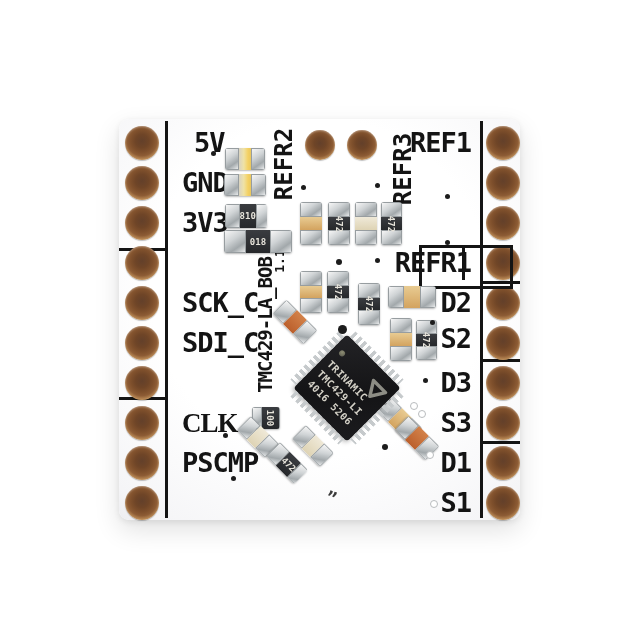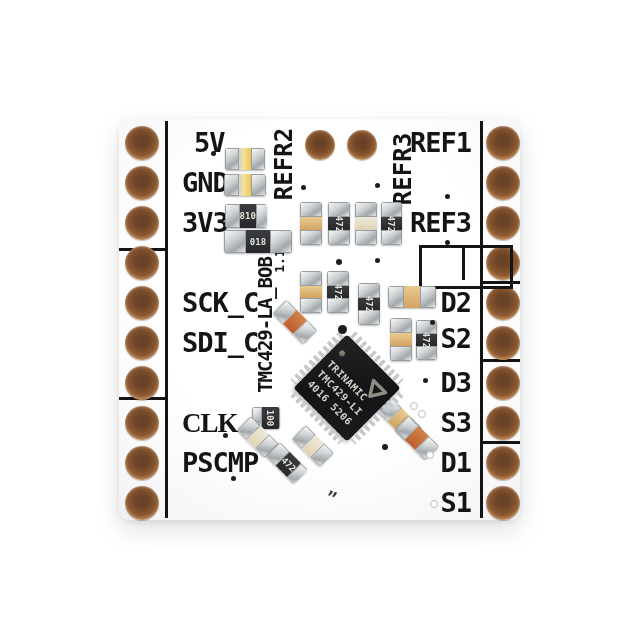--- a/index.html
+++ b/index.html
@@ -98,21 +98,21 @@
 
     <div class="pin-label" style="left:63px;top:8px;margin-left:12px;">5V</div>
     <div class="pin-label" style="left:63px;top:48px;">GND</div>
     <div class="pin-label" style="left:63px;top:88px;">3V3</div>
     <div class="pin-label" style="left:63px;top:208px;">SDI_C</div>
     <div class="pin-label" style="left:63px;top:168px;">SCK_C</div>
     <div class="pin-label" style="left:63px;top:288px;font-family:Liberation Serif, serif;">CLK</div>
     <div class="pin-label" style="left:63px;top:328px;text-align:center;">PSCMP</div>
 
     <div class="pin-label right" style="right:49px;top:8px;">REF1</div>
-    <div class="pin-label right" style="right:49px;top:88px;">REF3</div>
+    <div class="pin-label right" style="right:49px;top:128px;">REFR1</div>
     <div class="pin-label right" style="right:49px;top:168px;">D2</div>
     <div class="pin-label right" style="right:49px;top:204px;">S2</div>
     <div class="pin-label right" style="right:49px;top:248px;">D3</div>
     <div class="pin-label right" style="right:49px;top:288px;">S3</div>
     <div class="pin-label right" style="right:49px;top:328px;">D1</div>
     <div class="pin-label right" style="right:49px;top:368px;">S1</div>
 
     <div class="vlabel" style="left:165px;top:45px;font-size:24px;">REFR2</div>
     <div class="vlabel" style="left:284px;top:50px;font-size:24px;">REFR3</div>
     <div class="vlabel" style="left:146px;top:206px;font-size:19px;letter-spacing:-1px;">TMC429-LA_BOB</div>

